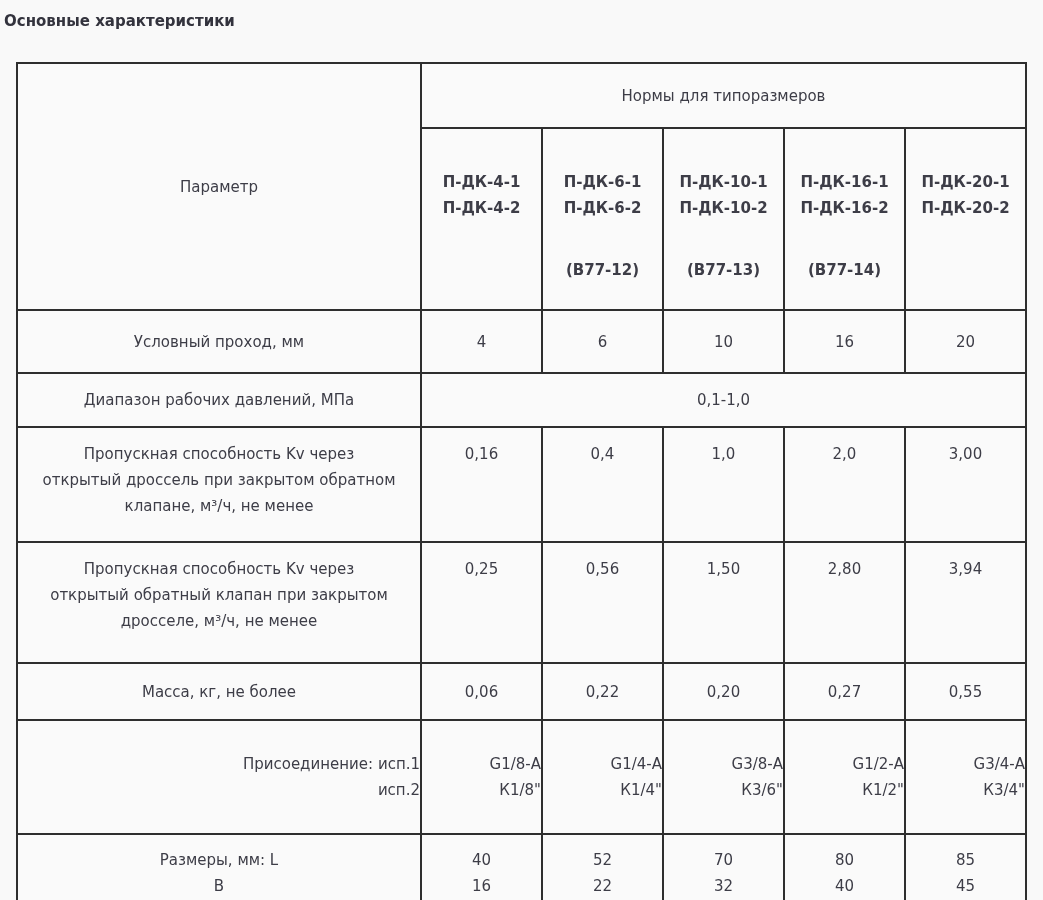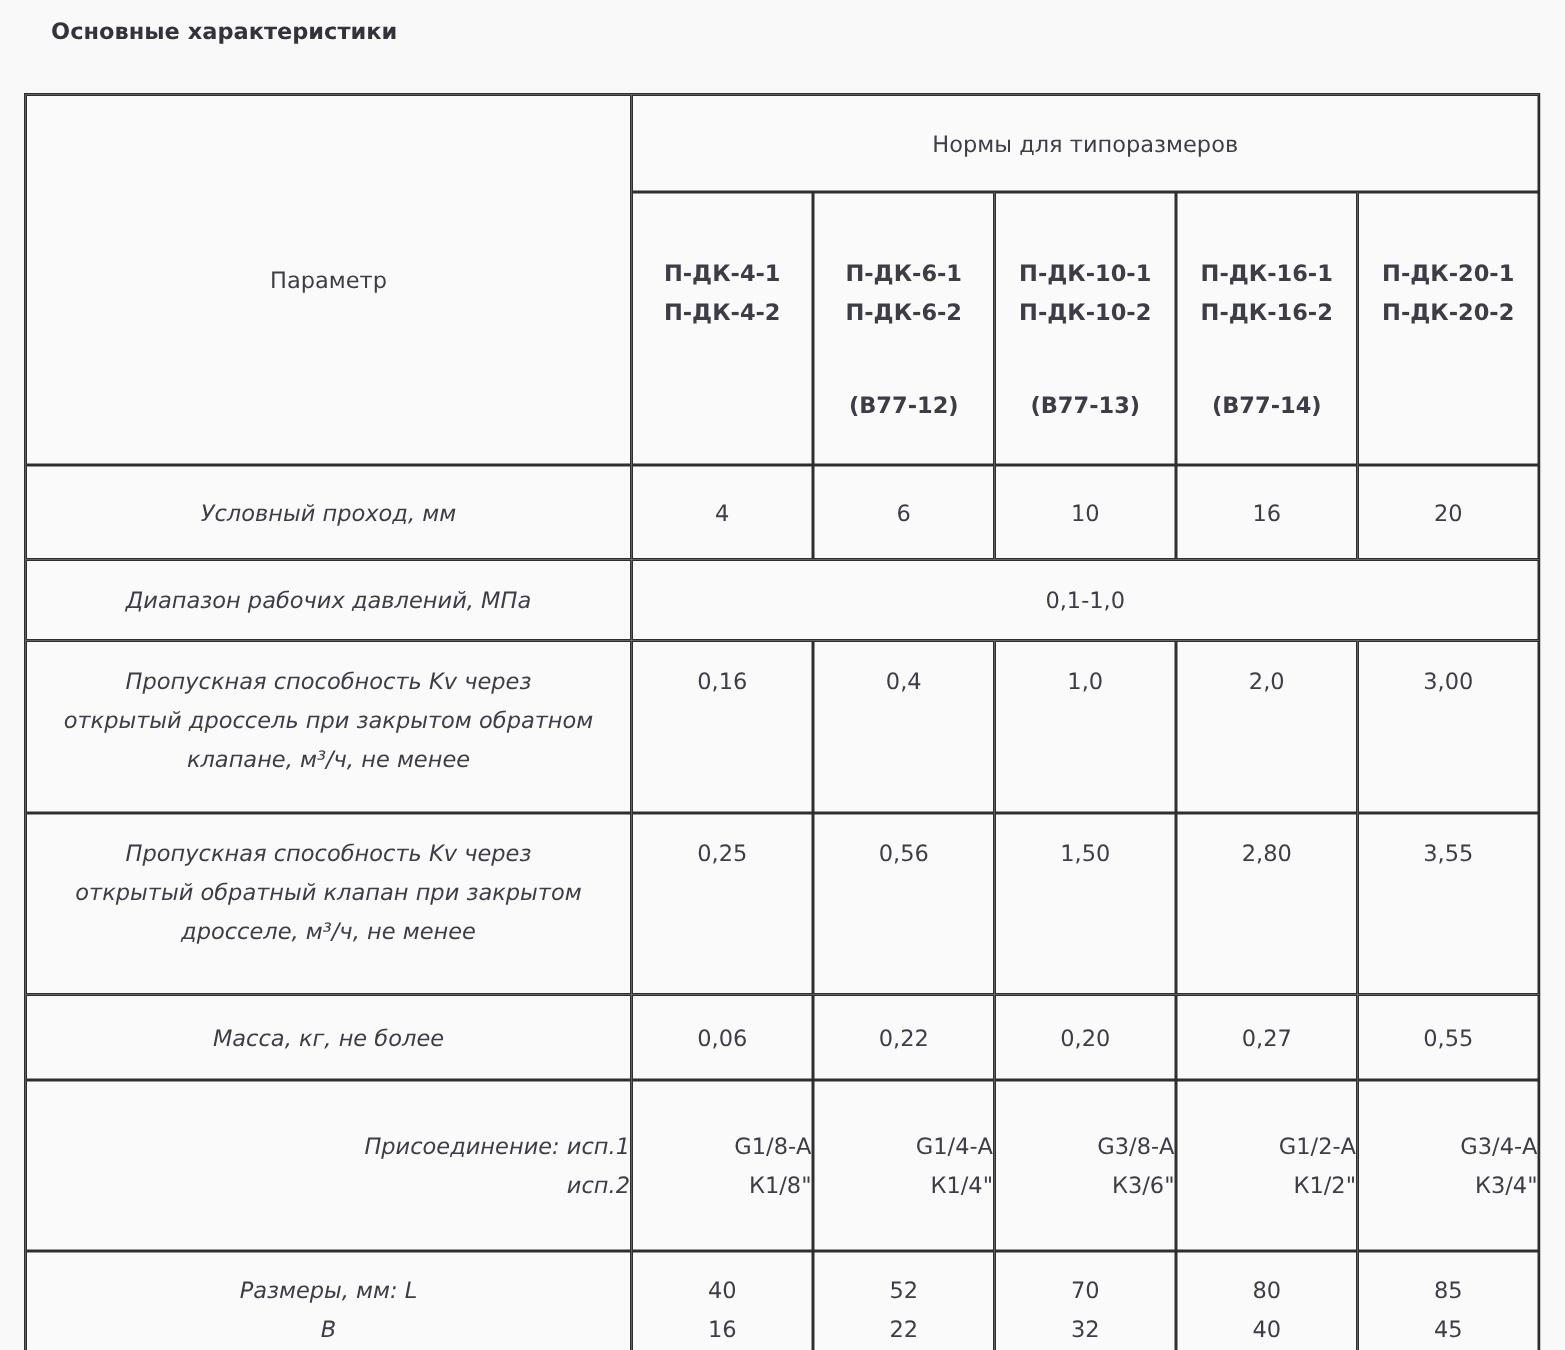--- a/index.html
+++ b/index.html
@@ -6,21 +6,21 @@
     margin: 0;
     padding: 0;
     width: 1043px;
     height: 900px;
     overflow: hidden;
     background: #f9f9f9;
     font-family: "DejaVu Sans", "Liberation Sans", sans-serif;
     color: #3d3d47;
   }
   .page-title {
-    padding: 8px 0 0 34px;
+    padding: 8px 0 0 4px;
     font-size: 15px;
     line-height: 26px;
     font-weight: 700;
     color: #33333d;
   }
   .table-wrap {
     position: absolute;
     left: 16px;
     top: 62px;
     width: 1011px;
@@ -42,21 +42,20 @@
     line-height: 26px;
     text-align: center;
     vertical-align: middle;
     padding: 0 0;
     white-space: pre-line;
     overflow: hidden;
   }
   td.lbl {
     text-align: left;
     padding-left: 3px;
-    font-style: italic;
   }
   
   tr.hrow1 td { height: 65px; }
   td.param-h {
     vertical-align: top;
     padding-top: 20px;
     text-align: center;
     margin-top: 22px;
   }
   tr.hrow2 td {
@@ -149,21 +148,21 @@
       </tr>
 
       <tr class="r4">
         <td class="lbl">Пропускная способность Kv через
 открытый обратный клапан при закрытом
 дросселе, м³/ч, не менее</td>
         <td>0,25</td>
         <td>0,56</td>
         <td>1,50</td>
         <td>2,80</td>
-        <td>3,55</td>
+        <td>3,94</td>
       </tr>
 
       <tr class="r5">
         <td class="lbl">Масса, кг, не более</td>
         <td>0,06</td>
         <td>0,22</td>
         <td>0,20</td>
         <td>0,27</td>
         <td>0,55</td>
       </tr>

